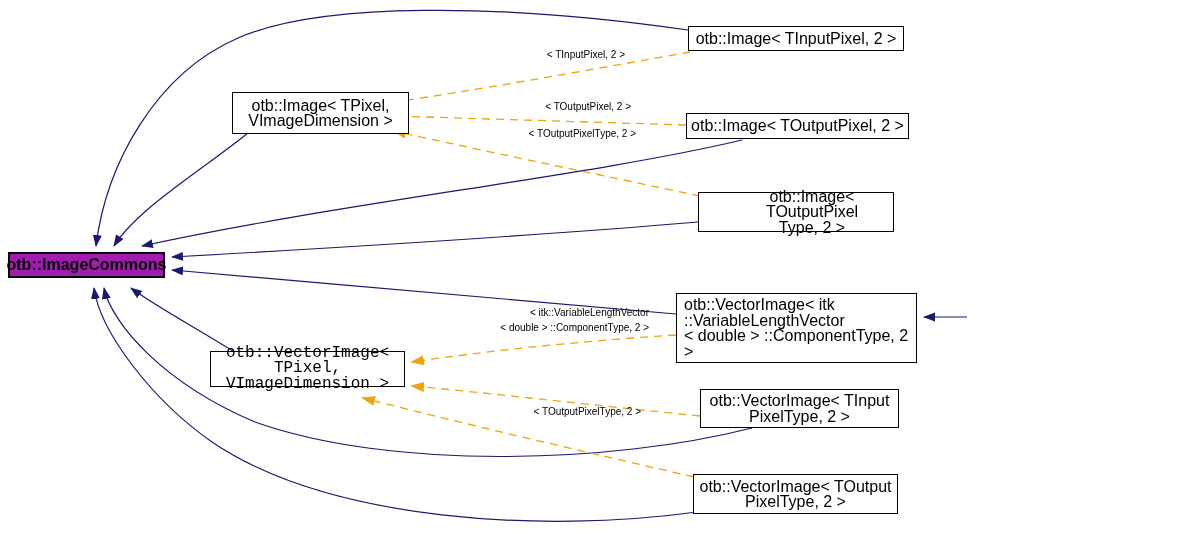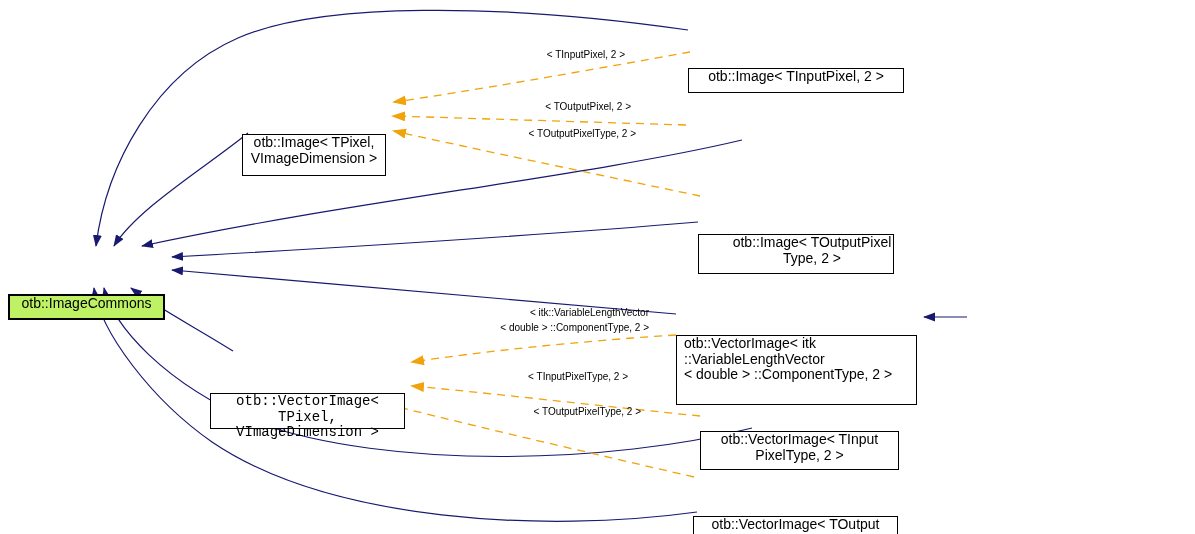--- a/index.html
+++ b/index.html
@@ -4,26 +4,26 @@
 <style>
   html,body { margin:0; padding:0; background:#ffffff; }
   #stage {
     position:relative; width:1195px; height:534px; background:#ffffff;
     font-family:"Liberation Sans","DejaVu Sans",sans-serif; color:#000;
     overflow:hidden;
   }
   #edges { position:absolute; left:0; top:0; width:1195px; height:534px; }
   .node {
     position:absolute; box-sizing:border-box;
-    display:flex; align-items:flex-start; justify-content:center;
+    display:flex; align-items:center; justify-content:center;
     background:#ffffff; border:1.2px solid #000;
-    font-size:14px; line-height:15.5px; text-align:center;margin-top:42px;
+    font-size:16px; line-height:15.5px; text-align:center;
   }
   .node span { white-space:pre-line; }
-  .node--highlight { background:#bef264; border-width:2px; }
+  .node--highlight { background:#a21caf; border-width:2px;font-weight:bold; }
   .node--leftalign { justify-content:flex-start; text-align:left; padding-left:7px; }
   .edge-label {
     position:absolute; font-size:10px; line-height:15px;
     text-align:right; white-space:pre-line;
   }
 </style>
 </head>
 <body>
 
 <div id="stage">
@@ -57,29 +57,32 @@
       <path d="M 676 335 C 580 341, 478 352, 412 362" marker-end="url(#arrow-orange)"></path>
       <path d="M 700 416 C 610 407, 480 392, 412 386" marker-end="url(#arrow-orange)"></path>
       <path d="M 694 477 C 590 453, 448 420, 363 398" marker-end="url(#arrow-orange)"></path>
     </g>
   </svg>
 
   <div class="node node--highlight" style="left:8px; top:252px; width:157px; height:26px;">
     <span>otb::ImageCommons</span>
   </div>
 
-  <div class="node" style="left:242px; top:92px; width:144px; height:42px;">
+  <div class="node" style="left:232px; top:92px; width:177px; height:42px;">
     <span>otb::Image&lt; TPixel,
 VImageDimension &gt;</span>
   </div>
 
   <div class="node" style="left:688px; top:26px; width:216px; height:25px;">
     <span>otb::Image&lt; TInputPixel, 2 &gt;</span>
   </div>
 
+  <div class="node" style="left:686px; top:113px; width:223px; height:26px;">
+    <span>otb::Image&lt; TOutputPixel, 2 &gt;</span>
+  </div>
 
   <div class="node" style="left:698px; top:192px; width:196px; height:40px;padding-left:32px;">
     <span>otb::Image&lt; TOutputPixel
 Type, 2 &gt;</span>
   </div>
 
   <div class="node node--leftalign" style="left:676px; top:293px; width:241px; height:70px;">
     <span>otb::VectorImage&lt; itk
 ::VariableLengthVector
 &lt; double &gt; ::ComponentType, 2 &gt;</span>
@@ -103,17 +106,16 @@
 
   <div class="edge-label" style="left:445px; top:47px; width:180px;">&lt; TInputPixel, 2 &gt;</div>
 
   <div class="edge-label" style="left:451px; top:99px; width:180px;">&lt; TOutputPixel, 2 &gt;</div>
 
   <div class="edge-label" style="left:436px; top:126px; width:200px;">&lt; TOutputPixelType, 2 &gt;</div>
 
   <div class="edge-label" style="left:409px; top:305px; width:240px;">&lt; itk::VariableLengthVector
 &lt; double &gt; ::ComponentType, 2 &gt;</div>
 
-  <div class="edge-label" style="left:448px; top:369px; width:180px;">&lt; TInputPixelType, 2 &gt;</div>
 
   <div class="edge-label" style="left:441px; top:404px; width:200px;">&lt; TOutputPixelType, 2 &gt;</div>
 
 </div>
 
 </body></html>

